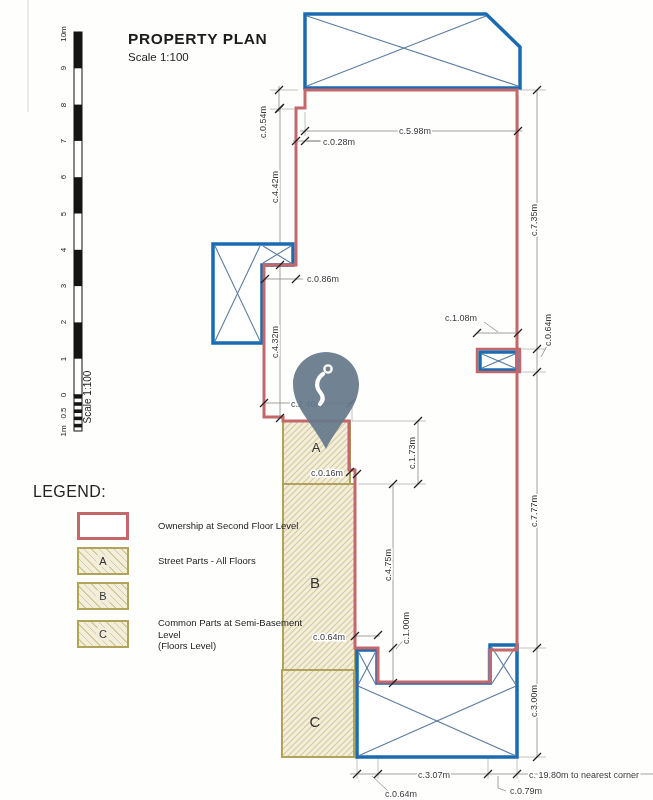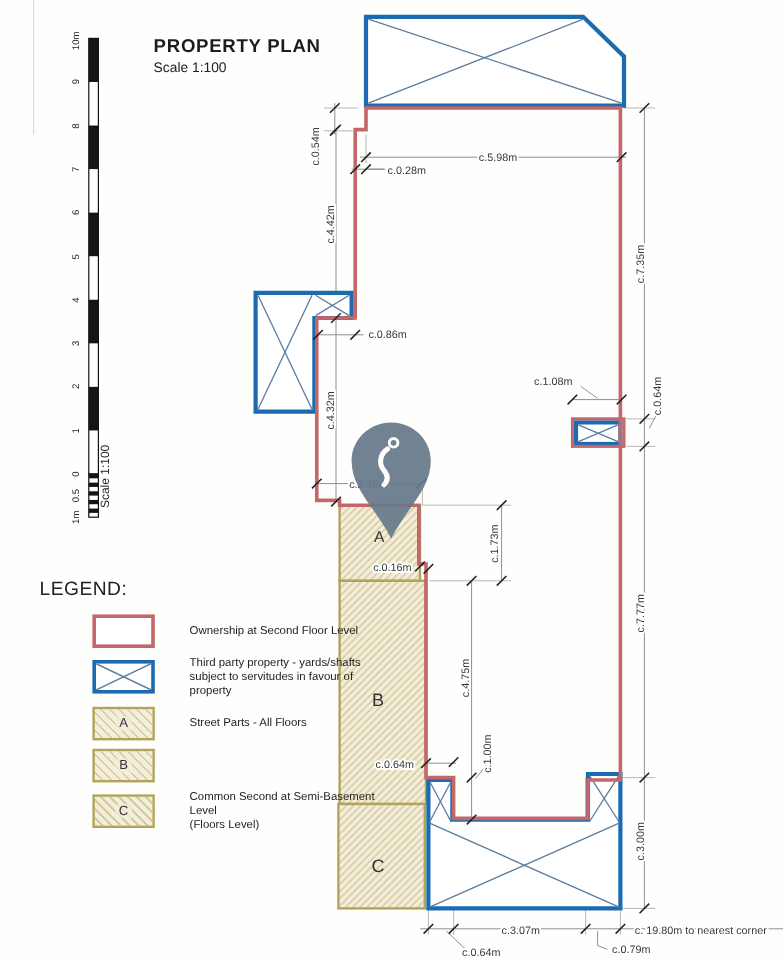--- a/index.html
+++ b/index.html
@@ -235,32 +235,20 @@
   <div class="abs legend">
     <div class="legend-heading">LEGEND:</div>
 
     <div class="legend-item">
       <div class="swatch red"></div>
       <div class="legend-text">
         <div>Ownership at Second Floor Level</div>
       </div>
     </div>
 
-    <div class="legend-item">
-      <div class="swatch blue">
-        <svg width="46" height="22" viewBox="0 0 46 22">
-          <line x1="0" y1="0" x2="46" y2="22" stroke="#5c7da0" stroke-width="1.2"></line>
-          <line x1="0" y1="22" x2="46" y2="0" stroke="#5c7da0" stroke-width="1.2"></line>
-        </svg>
-      </div>
-      <div class="legend-text">
-        <div>Third party property - yards/shafts</div>
-        <div>subject to servitudes in favour of property</div>
-      </div>
-    </div>
 
     <div class="legend-item">
       <div class="swatch tan">
         <span class="letter">A</span>
       </div>
       <div class="legend-text">
         <div>Street Parts - All Floors</div>
       </div>
     </div>
 
@@ -268,19 +256,19 @@
       <div class="swatch tan">
         <span class="letter">B</span>
       </div>
     </div>
 
     <div class="legend-item">
       <div class="swatch tan">
         <span class="letter">C</span>
       </div>
       <div class="legend-text">
-        <div>Common Second at Semi-Basement Level</div>
+        <div>Common Parts at Semi-Basement Level</div>
         <div>(Floors Level)</div>
       </div>
     </div>
   </div>
 
 </div>
 
 </body></html>

